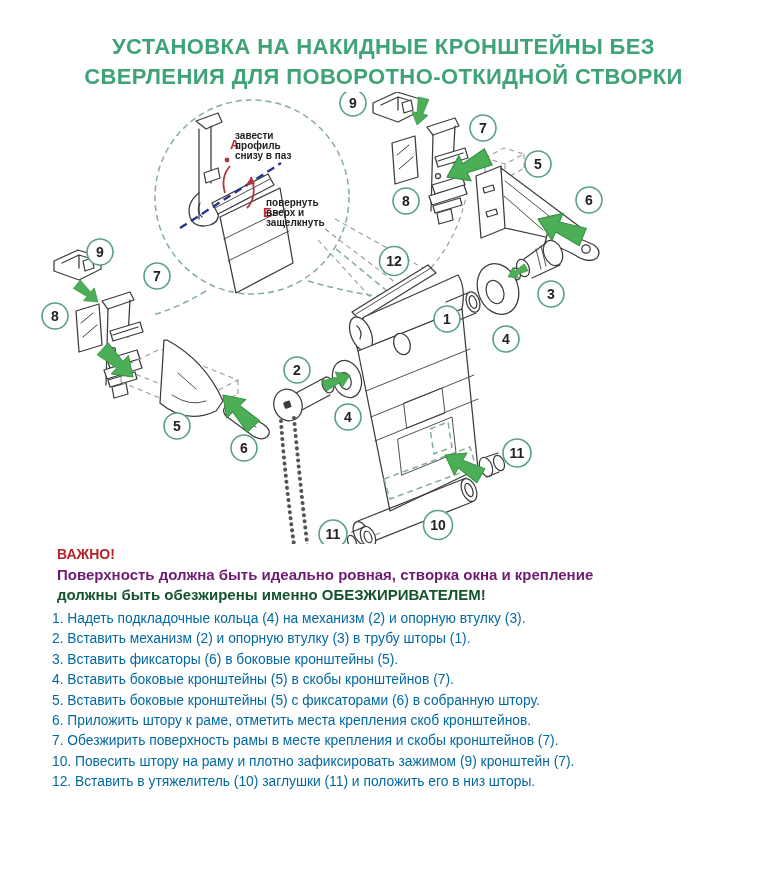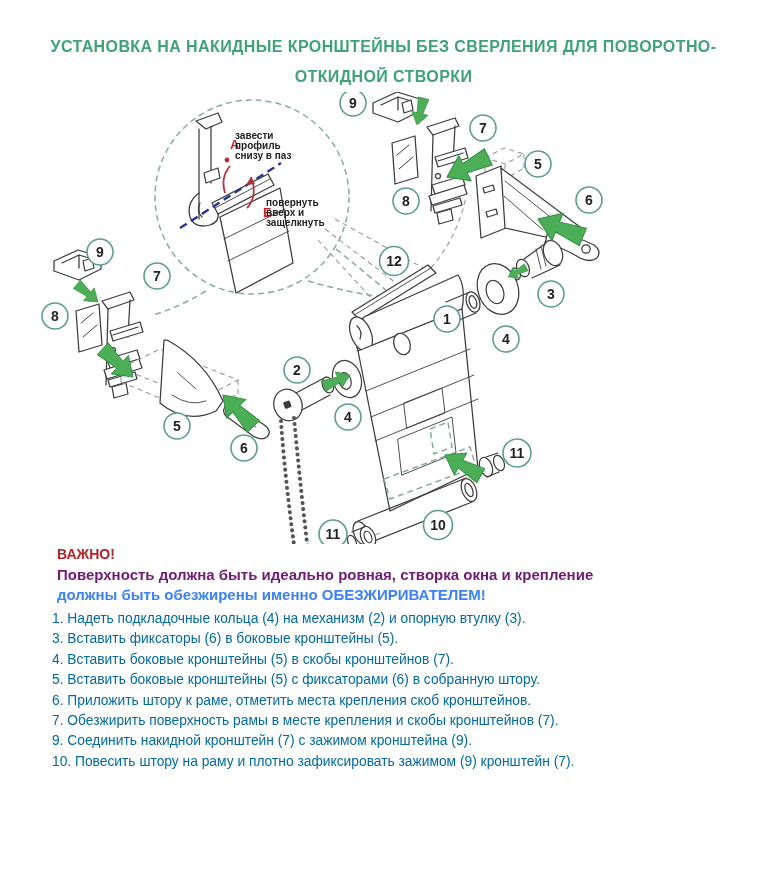--- a/index.html
+++ b/index.html
@@ -1,33 +1,33 @@
 <!DOCTYPE html>
 <html><head>
 <meta charset="utf-8">
 <style>
   html,body{margin:0;padding:0;background:#fff;}
   body{width:767px;height:876px;overflow:hidden;font-family:"Liberation Sans",sans-serif;position:relative;}
   .page{width:767px;height:876px;background:#fff;}
   header{padding-top:32px;}
-  h1{margin:0 auto;width:680px;text-align:center;font-size:16px;line-height:30px;
+  h1{margin:0 auto;width:680px;text-align:center;font-size:22px;line-height:30px;
      letter-spacing:.4px;color:#3fa377;font-weight:bold;}
   .diagram{position:relative;width:767px;height:452px;}
   .diagram svg{display:block;}
   .inset-note{position:absolute;font-size:10px;line-height:10px;font-weight:bold;color:#222;
      white-space:pre-line;}
   .inset-letter{position:absolute;font-size:13px;font-weight:bold;color:#c1272d;}
   .note-a{left:235px;top:39px;}
   .letter-a{left:230px;top:45px;}
   .note-b{left:266px;top:106px;}
   .letter-b{left:263px;top:113px;}
   .textblock{padding:0 30px 0 57px;}
   .warn-head{font-size:14px;font-weight:bold;color:#b5232a;margin:2px 0 3px 0;}
   .warn-black{font-size:15px;font-weight:bold;color:#701a75;line-height:20px;}
-  .warn-red{font-size:15px;font-weight:bold;color:#3b82f6;line-height:20px;margin-bottom:4px;}
+  .warn-red{font-size:15px;font-weight:bold;color:#14532d;line-height:20px;margin-bottom:4px;}
   ol.steps{list-style:none;margin:4px 0 0 0;padding:0 20px 0 52px;}
   ol.steps li{font-size:13.8px;color:#0369a1;line-height:20.4px;}
   .fig{stroke:#3c3c3c;stroke-width:1.25;fill:none;stroke-linejoin:round;stroke-linecap:round;}
   .solid{fill:#ffffff;}
   .dashg{stroke:#85ae97;stroke-width:1.5;fill:none;stroke-dasharray:6 4;}
   .dashk{stroke:#999;stroke-width:1.1;fill:none;stroke-dasharray:5 4;}
   .arrow{fill:#4cae57;stroke:#2f8f3f;stroke-width:1;}
   .callout circle{fill:#fff;stroke:#5aa182;stroke-width:1.6;}
   .callout text{fill:#222;font-size:14px;font-weight:bold;text-anchor:middle;
      font-family:"Liberation Sans",sans-serif;}
@@ -271,22 +271,23 @@
   </div>
 
   <div class="textblock">
     <div class="warn-head">ВАЖНО!</div>
     <div class="warn-black">Поверхность должна быть идеально ровная, створка окна и крепление</div>
     <div class="warn-red">должны быть обезжирены именно ОБЕЗЖИРИВАТЕЛЕМ!</div>
   </div>
 
   <ol class="steps">
     <li>1. Надеть подкладочные кольца (4) на механизм (2) и опорную втулку (3).</li>
+    <li>2. Вставить механизм (2) и опорную втулку (3) в трубу шторы (1).</li>
     <li>3. Вставить фиксаторы (6) в боковые кронштейны (5).</li>
     <li>4. Вставить боковые кронштейны (5) в скобы кронштейнов (7).</li>
     <li>5. Вставить боковые кронштейны (5) с фиксаторами (6) в собранную штору.</li>
     <li>6. Приложить штору к раме, отметить места крепления скоб кронштейнов.</li>
     <li>7. Обезжирить поверхность рамы в месте крепления и скобы кронштейнов (7).</li>
-    <li>9. Соединить накидной кронштейн (7) с зажимом кронштейна (9).</li>
     <li>10. Повесить штору на раму и плотно зафиксировать зажимом (9) кронштейн (7).</li>
+    <li>12. Вставить в утяжелитель (10) заглушки (11) и положить его в низ шторы.</li>
   </ol>
 
 </div>
 
 </body></html>

